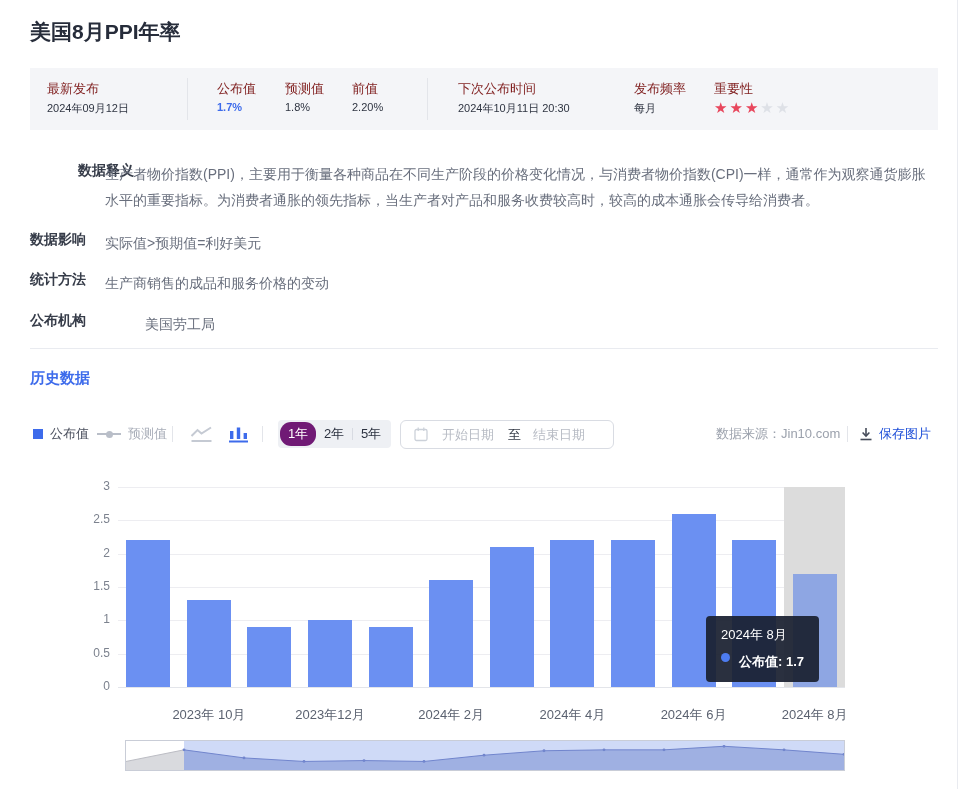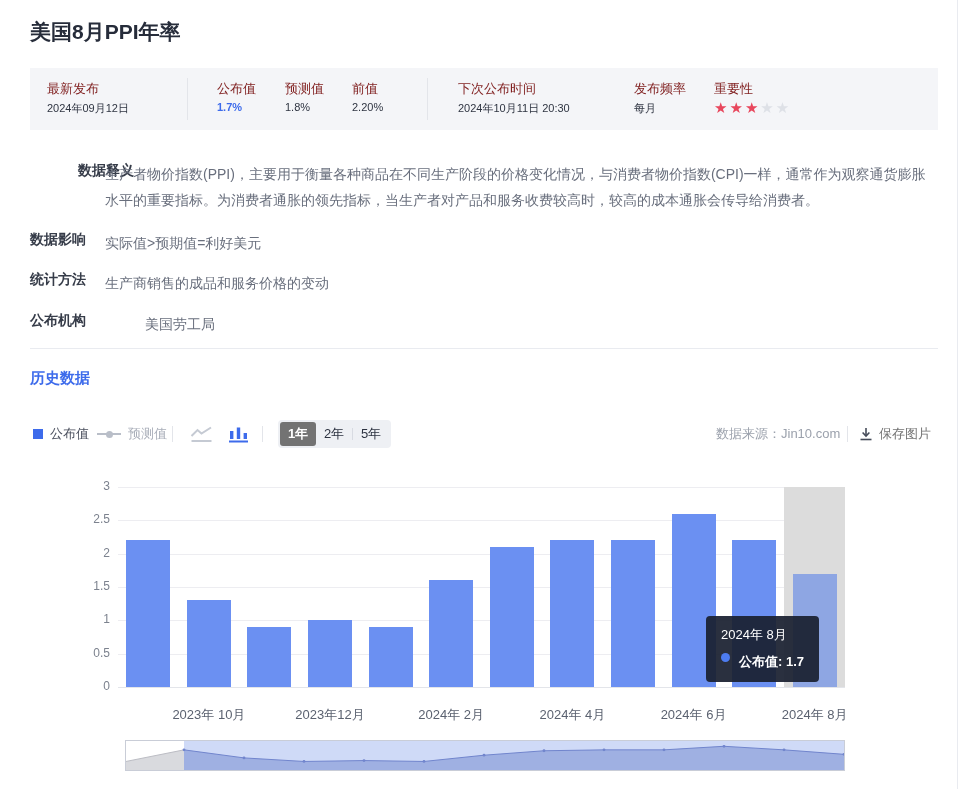--- a/index.html
+++ b/index.html
@@ -32,31 +32,31 @@
   .legend-label.muted { color:#a9aeb9; }
   .legend-sq { width:10px; height:10px; background:#3d6beb; display:inline-block; }
   .fc-icon { position:relative; width:24px; height:7px; display:inline-block; }
   .fc-line { position:absolute; left:0; top:2.5px; width:24px; height:2px; background:#b9bec8; }
   .fc-dot { position:absolute; left:8.5px; top:0; width:7px; height:7px; border-radius:50%; background:#b9bec8; }
   .ctrl-vdiv { position:absolute; top:426px; width:1px; height:16px; background:#e3e5ea; }
   .icon-btn { cursor:pointer; }
 
   .range-group { position:absolute; left:278px; top:420px; height:28px; display:flex; align-items:center; background:#eef0f4; border-radius:4px; padding:0 2px; }
   .range-btn { min-width:36px; text-align:center; font-size:13px; color:#2c3240; line-height:24px; padding:0 6px; cursor:pointer; }
-  .range-btn.active { background:#737373; color:#fff; border-radius:3px; font-weight:700; }
+  .range-btn.active { background:#701a75; color:#fff; border-radius:11px; font-weight:400; }
   .range-sep { width:1px; height:12px; background:#d8dbe2; }
 
   .date-input { position:absolute; left:400px; top:420px; width:214px; height:29px; border:1px solid #d9dce3; border-radius:6px; background:#fff; display:flex; align-items:center; padding-left:13px; cursor:text; }
   .dr-ph { font-size:13px; color:#b7bbc4; white-space:nowrap; }
   .dr-sep { font-size:13px; color:#343a46; margin:0 12px 0 14px; }
   .date-input .cal { margin-right:14px; }
 
   .source-text { position:absolute; left:716px; top:420px; line-height:28px; font-size:13px; color:#9ba1ac; white-space:nowrap; }
   .save-btn { position:absolute; left:859px; top:420px; height:28px; display:flex; align-items:center; cursor:pointer; }
-  .save-label { font-size:13px; color:#737373; margin-left:6px; }
+  .save-label { font-size:13px; color:#1d4ed8; margin-left:6px; }
 
   
   .gridline { position:absolute; height:1px; background:#ededf1; }
   .ytick { position:absolute; width:38px; text-align:right; font-size:12px; color:#7c828e; }
   .xtick { position:absolute; text-align:center; font-size:13px; color:#5b6270; white-space:nowrap; }
   .bar { position:absolute; }
   .hl-col { position:absolute; }
 
   .tooltip { position:absolute; left:706px; top:616px; background:rgba(26,32,48,0.93); border-radius:4px; padding:10px 15px 11px 15px; z-index:5; }
   .tt-title { font-size:13px; color:#fff; white-space:nowrap; }
@@ -157,20 +157,30 @@
   </div>
   <div class="ctrl-vdiv" style="left:262px;"></div>
 
   <div class="range-group">
     <span class="range-btn active">1年</span>
     <span class="range-btn">2年</span>
     <span class="range-sep"></span>
     <span class="range-btn">5年</span>
   </div>
 
+  <div class="date-input">
+    <svg class="cal" width="14" height="15" viewBox="0 0 14 15">
+      <rect x="1" y="2.5" width="12" height="11" rx="1.5" stroke="#ccd1d9" stroke-width="1.3" fill="none"></rect>
+      <line x1="4.2" y1="0.5" x2="4.2" y2="4" stroke="#ccd1d9" stroke-width="1.3"></line>
+      <line x1="9.8" y1="0.5" x2="9.8" y2="4" stroke="#ccd1d9" stroke-width="1.3"></line>
+    </svg>
+    <span class="dr-ph">开始日期</span>
+    <span class="dr-sep">至</span>
+    <span class="dr-ph">结束日期</span>
+  </div>
 
   <div class="source-text">数据来源：Jin10.com</div>
   <div class="ctrl-vdiv" style="left:847px;"></div>
   <div class="save-btn">
     <svg width="14" height="14" viewBox="0 0 14 14">
       <line x1="7" y1="1" x2="7" y2="8.5" stroke="#454b59" stroke-width="1.6"></line>
       <polyline points="3.6,5.5 7,9 10.4,5.5" stroke="#454b59" stroke-width="1.6" fill="none"></polyline>
       <line x1="1.5" y1="12.5" x2="12.5" y2="12.5" stroke="#454b59" stroke-width="1.6"></line>
     </svg>
     <span class="save-label">保存图片</span>

